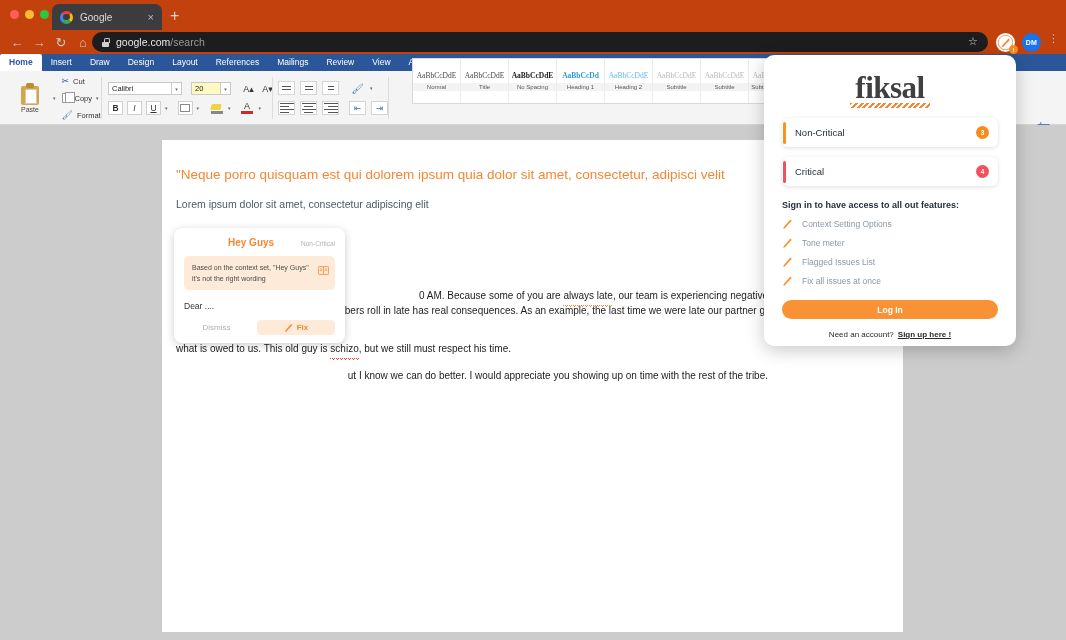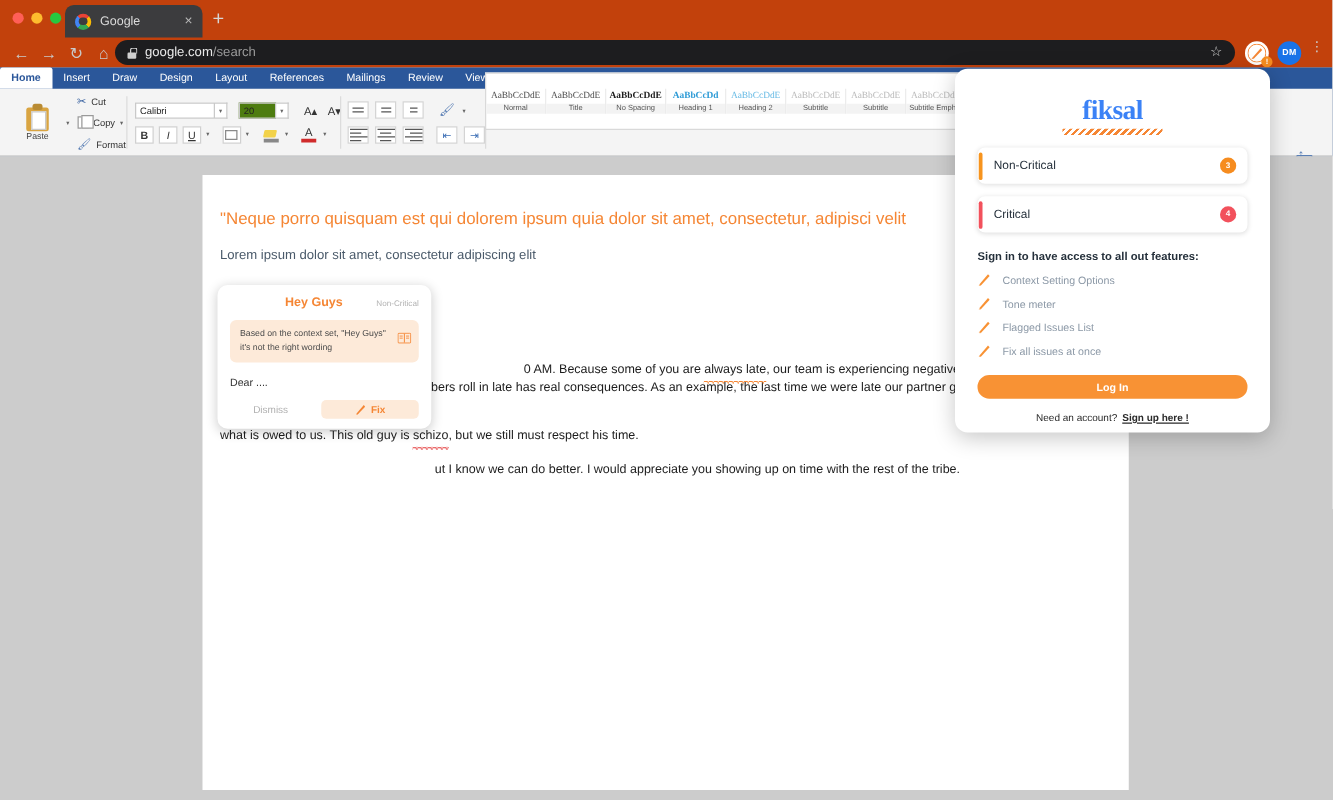--- a/index.html
+++ b/index.html
@@ -72,21 +72,21 @@
 
   .mini-row{ display:flex; align-items:center; gap:4px; height:15px; font-size:7.5px; color:#333; }
   .mini-col{ display:flex; flex-direction:column; justify-content:center; gap:2px; }
   .scis{ color:#2b579a; font-size:9px; }
   .copy-ic{ width:9px; height:10px; border:1px solid #9a9a9a; background:#fff; position:relative;}
   .copy-ic::after{content:"";position:absolute;left:2px;top:-2px;width:8px;height:9px;border:1px solid #9a9a9a;background:#fff;}
   .brush{ color:#5a7fb5; font-size:9px; }
   .caret{ font-size:5px; color:#666; }
 
   .fontname{ width:64px; height:13px; background:#fff; border:1px solid #c9c9c9; font-size:7.5px; color:#222; display:flex; align-items:center; padding:0 3px; }
-  .fontsize{ width:30px; height:13px; background:#4d7c0f; border:1px solid #c9c9c9; font-size:7.5px; color:#222; display:flex; align-items:center; padding:0 3px;}
+  .fontsize{ width:30px; height:13px; background:#fef9c3; border:1px solid #c9c9c9; font-size:7.5px; color:#222; display:flex; align-items:center; padding:0 3px;}
   .ddbtn{ width:10px; height:13px; background:#fff; border:1px solid #c9c9c9; border-left:none; display:flex;align-items:center;justify-content:center;}
   .sqbtn{ width:15px; height:14px; display:flex; align-items:center; justify-content:center; font-size:8.5px; color:#333; }
   .sqbtn.big{font-size:9px;}
   .hl-ic{ width:12px; height:12px; position:relative;}
   .hl-ic::before{content:"";position:absolute;left:0;top:2px;width:10px;height:6px;background:#f2d249;transform:skewX(-12deg);border-radius:1px;}
   .hl-ic::after{content:"";position:absolute;left:0;bottom:0;width:12px;height:2.5px;background:#888;}
   .fc-ic{ width:12px; height:12px; position:relative; font-size:9px; color:#333; text-align:center; line-height:9px;}
   .fc-ic::after{content:"";position:absolute;left:0;bottom:0;width:12px;height:2.5px;background:#d02b2b;}
 
   .align-ic{ width:14px; height:12px; display:flex; flex-direction:column; justify-content:center; gap:1.6px; }
@@ -145,21 +145,21 @@
   .dismiss{ flex:1 1 auto; text-align:center; font-size:8px; color:#b0b0b0; }
   .fixbtn{ width:78px; height:15px; background:#fdead9; border-radius:4px; display:flex; align-items:center; justify-content:center; gap:4px; font-size:8px; color:#f58634; font-weight:bold;}
 
   
   .popup{
     position:absolute; left:764px; top:55px; width:252px; height:291px;
     background:#ffffff; border-radius:10px; box-shadow:0 4px 18px rgba(0,0,0,0.22);
     padding:16px 18px 12px 18px;
   }
   .logo-wrap{ text-align:center; margin-top:4px; }
-  .logo{ font-family:"Liberation Serif", serif; font-size:22px; font-weight:bold; color:#3b82f6; letter-spacing:-0.5px; line-height:26px;}
+  .logo{ font-family:"Liberation Serif", serif; font-size:31px; font-weight:bold; color:#404040; letter-spacing:-0.5px; line-height:26px;}
   .logo-squig{ width:80px; height:5px; margin:2px auto 0;
     background-image:repeating-linear-gradient(135deg,#f58634 0 2px,transparent 2px 4px);}
   .issue-row{
     margin-top:10px; height:29px; background:#fff; border-radius:6px; box-shadow:0 1px 4px rgba(0,0,0,0.13);
     display:flex; align-items:center; padding:0 9px 0 0; position:relative;
   }
   .issue-bar{ width:3px; height:22px; border-radius:2px; margin:0 9px 0 1px; }
   .issue-label{ flex:1 1 auto; font-size:9.5px; color:#25303b;}
   .issue-badge{ width:13px; height:13px; border-radius:50%; color:#fff; font-size:6.5px; display:flex; align-items:center; justify-content:center; font-weight:bold;}
   .signin-h{ margin-top:14px; font-size:9px; color:#25303b; font-weight:bold;}
@@ -348,21 +348,21 @@
               <i style="width:70%;margin-left:auto"></i>
             </span>
         </div>
         <div class="sqbtn" style="width:17px;border:1px solid #d4d4d4;background:#fff;margin-left:5px;color:#3d6fb5;">⇤</div>
         <div class="sqbtn" style="width:17px;border:1px solid #d4d4d4;background:#fff;color:#3d6fb5;">⇥</div>
       </div>
     </div>
   </div>
   <div class="vsep" style="left:388px;top:23px;"></div>
 
-  <div class="styles-box" id="styles-box" style="left:388px;align-items:center;">
+  <div class="styles-box" id="styles-box" style="left:412px;">
       <div class="style-cell">
         <div class="style-prev" style="color: rgb(74, 74, 74); font-weight: normal;">AaBbCcDdE</div>
         <div class="style-name">Normal</div>
       </div>
       <div class="style-cell">
         <div class="style-prev" style="color: rgb(74, 74, 74); font-weight: normal;">AaBbCcDdE</div>
         <div class="style-name">Title</div>
       </div>
       <div class="style-cell">
         <div class="style-prev" style="color: rgb(28, 28, 28); font-weight: bold;">AaBbCcDdE</div>

